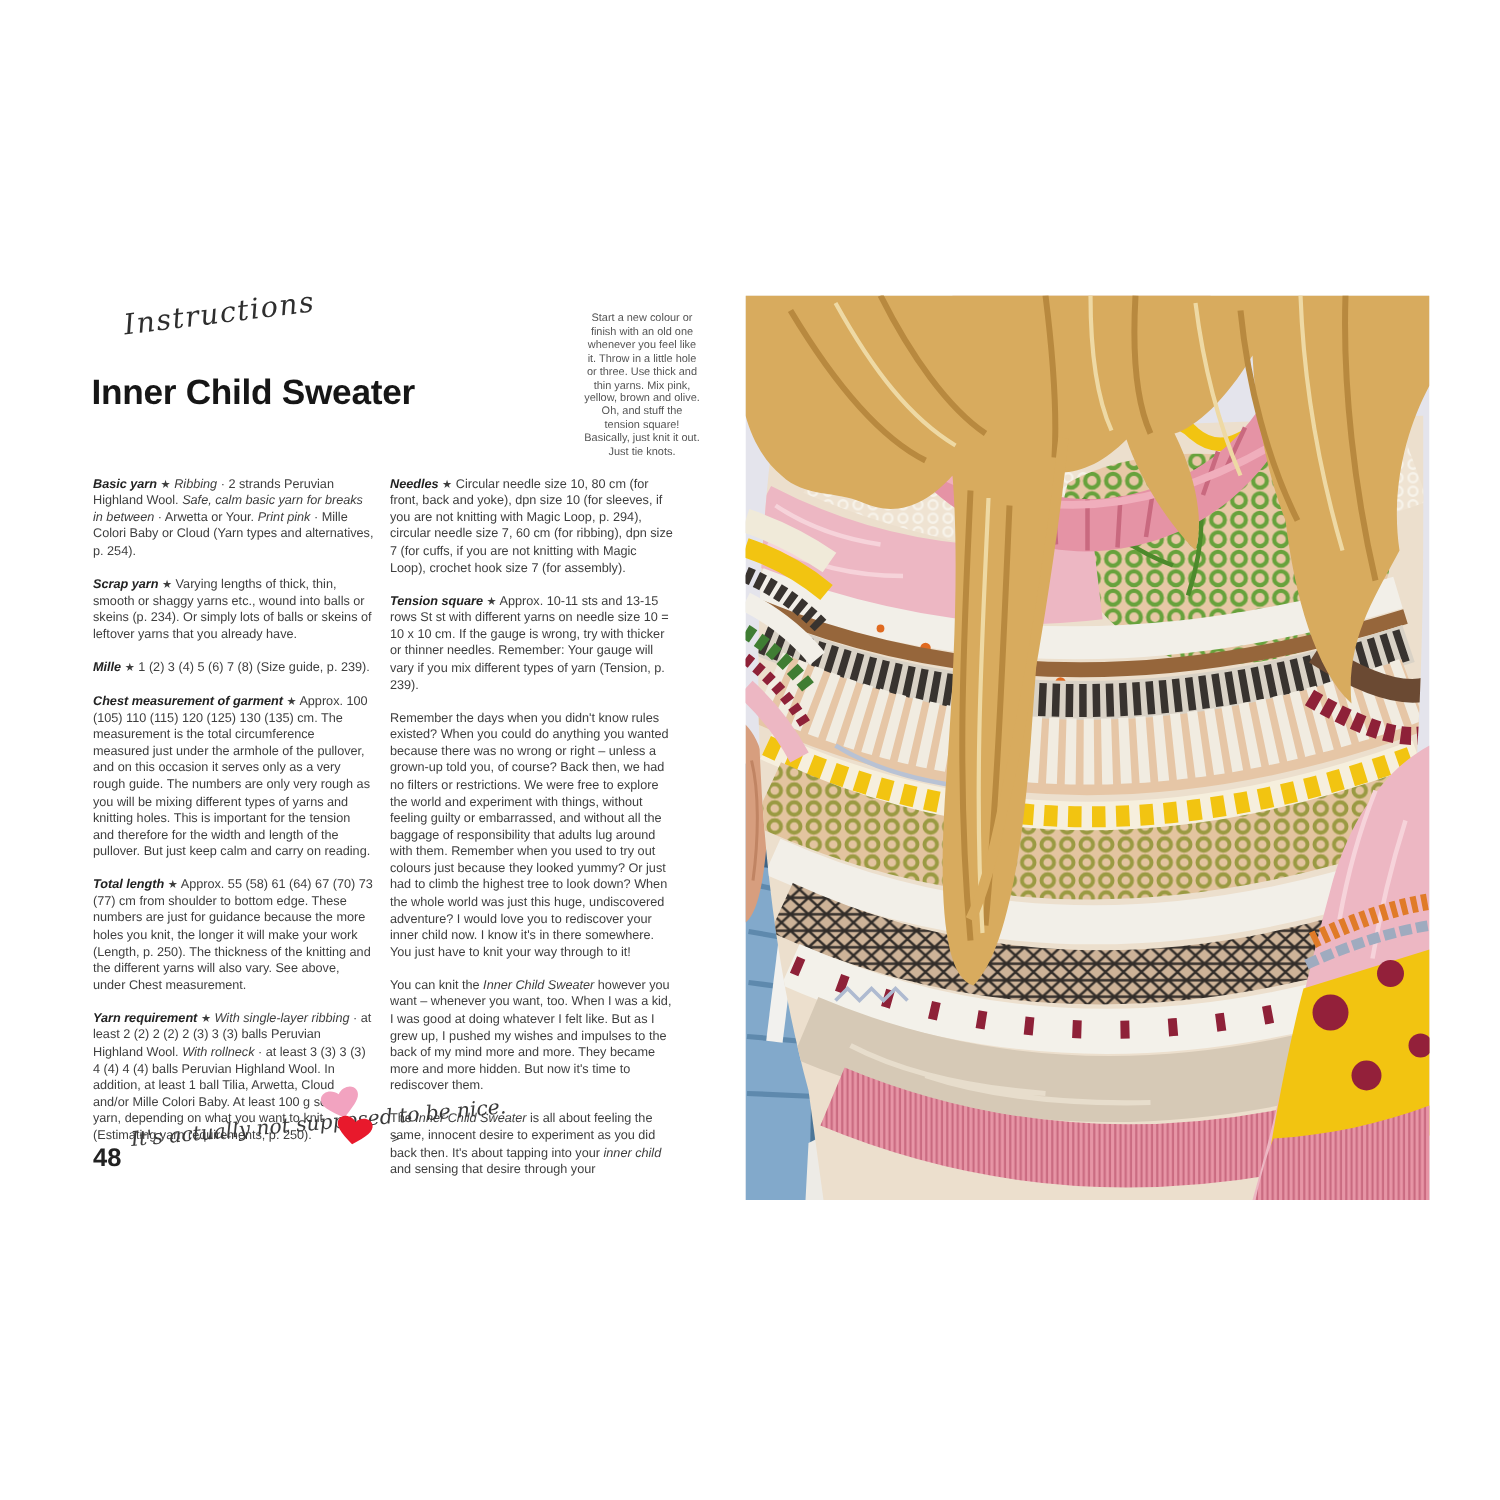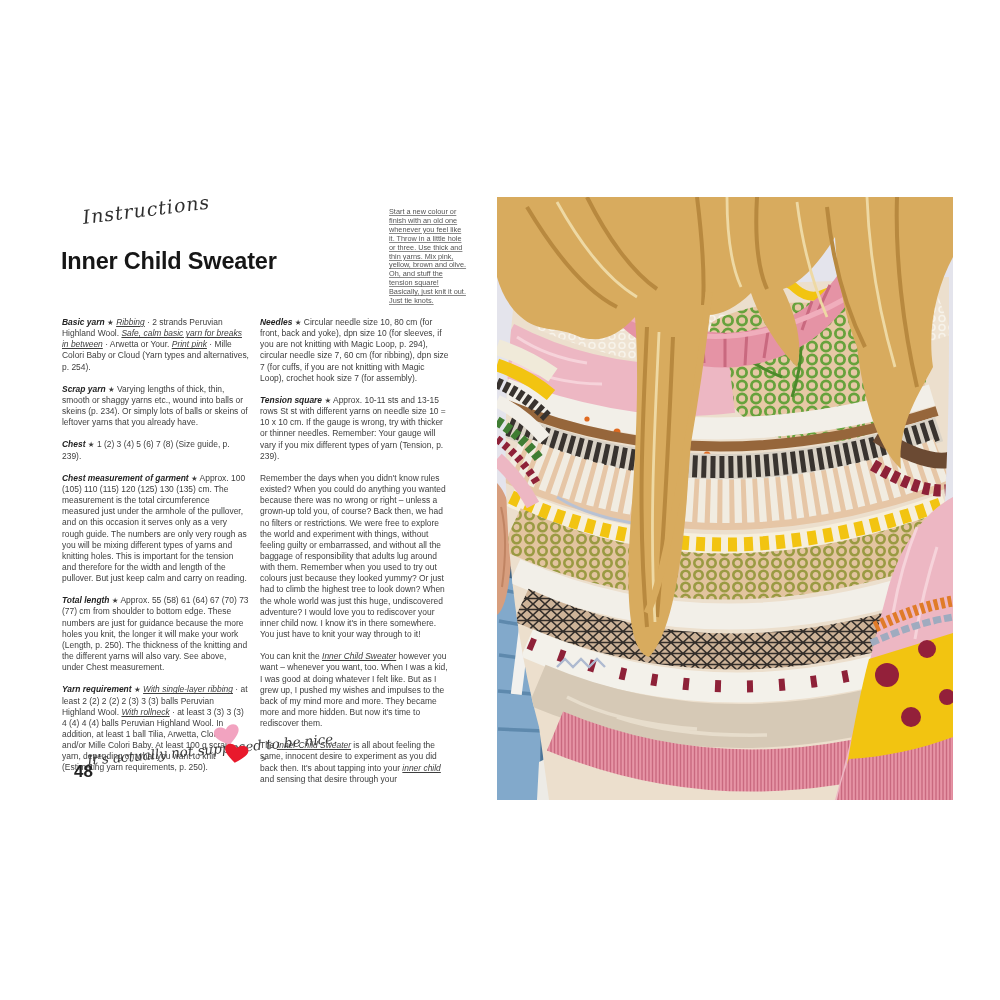--- a/index.html
+++ b/index.html
@@ -20,34 +20,34 @@
   }
   .title{
     position:absolute;left:61px;top:248px;font-size:23.5px;font-weight:700;
     color:#161616;letter-spacing:-0.2px;
   }
 
   
   .margin-note{
     position:absolute;left:389px;top:208px;width:78px;
     font-size:7.3px;line-height:8.9px;color:#555;
-    text-decoration:underline;text-decoration-color:#8a8a8a;
+    text-decoration-color:#8a8a8a;text-align:center;
   }
 
   
   .col{position:absolute;top:317px;font-size:8.45px;line-height:11.15px;color:#3e3e3e;}
   .col-1{left:62px;width:187px;}
   .col-2{left:260px;width:189px;}
   .col p{margin:0 0 11px 0;}
   .lab{font-weight:700;color:#222;font-style:italic;}
-  .it{font-style:italic;text-decoration:underline;}
+  .it{font-style:italic;}
   .star{font-size:7.5px;}
 
   
-  .page-number{position:absolute;left:62px;top:762px;font-size:17px;font-weight:700;color:#222;margin-left:12px;}
+  .page-number{position:absolute;left:62px;top:762px;font-size:17px;font-weight:700;color:#222;}
   .footer-script{
     position:absolute;left:88px;top:752px;font-size:13.5px;white-space:nowrap;
     transform:rotate(-5deg);transform-origin:left bottom;color:#3a3a3a;
   }
   .hearts{position:absolute;left:203px;top:724px;}
   .continuation{position:absolute;left:261px;top:754px;font-size:9px;color:#444;}
 
   
   .photo{position:absolute;left:497px;top:197px;width:456px;height:603px;}
 </style>
@@ -57,21 +57,21 @@
 <div class="page">
 
   <div class="script section-label">Instructions</div>
   <h1 class="title" style="margin:0;">Inner Child Sweater</h1>
 
   <div class="margin-note">Start a new colour or finish with an old one whenever you feel like it. Throw in a little hole or three. Use thick and thin yarns. Mix pink, yellow, brown and olive. Oh, and stuff the tension square! Basically, just knit it out. Just tie knots.</div>
 
   <div class="col col-1">
     <p><span class="lab">Basic yarn</span> <span class="star">★</span> <span class="it">Ribbing</span><span> · 2 strands Peruvian Highland Wool. </span><span class="it">Safe, calm basic yarn for breaks in between</span><span> · Arwetta or Your. </span><span class="it">Print pink</span><span> · Mille Colori Baby or Cloud (Yarn types and alternatives, p. 254).</span></p>
     <p><span class="lab">Scrap yarn</span> <span class="star">★</span> <span>Varying lengths of thick, thin, smooth or shaggy yarns etc., wound into balls or skeins (p. 234). Or simply lots of balls or skeins of leftover yarns that you already have.</span></p>
-    <p><span class="lab">Chest</span> <span class="star">★</span> <span>1 (2) 3 (4) 5 (6) 7 (8) (Size guide, p. 239).</span></p>
+    <p><span class="lab">Mille</span> <span class="star">★</span> <span>1 (2) 3 (4) 5 (6) 7 (8) (Size guide, p. 239).</span></p>
     <p><span class="lab">Chest measurement of garment</span> <span class="star">★</span> <span>Approx. 100 (105) 110 (115) 120 (125) 130 (135) cm. The measurement is the total circumference measured just under the armhole of the pullover, and on this occasion it serves only as a very rough guide. The numbers are only very rough as you will be mixing different types of yarns and knitting holes. This is important for the tension and therefore for the width and length of the pullover. But just keep calm and carry on reading.</span></p>
     <p><span class="lab">Total length</span> <span class="star">★</span> <span>Approx. 55 (58) 61 (64) 67 (70) 73 (77) cm from shoulder to bottom edge. These numbers are just for guidance because the more holes you knit, the longer it will make your work (Length, p. 250). The thickness of the knitting and the different yarns will also vary. See above, under Chest measurement.</span></p>
     <p><span class="lab">Yarn requirement</span> <span class="star">★</span> <span class="it">With single-layer ribbing</span><span> · at least 2 (2) 2 (2) 2 (3) 3 (3) balls Peruvian Highland Wool. </span><span class="it">With rollneck</span><span> · at least 3 (3) 3 (3) 4 (4) 4 (4) balls Peruvian Highland Wool. In addition, at least 1 ball Tilia, Arwetta, Cloud and/or Mille Colori Baby. At least 100 g scrap yarn, depending on what you want to knit (Estimating yarn requirements, p. 250).</span></p>
   </div>
 
   <div class="col col-2">
     <p><span class="lab">Needles</span> <span class="star">★</span> <span>Circular needle size 10, 80 cm (for front, back and yoke), dpn size 10 (for sleeves, if you are not knitting with Magic Loop, p. 294), circular needle size 7, 60 cm (for ribbing), dpn size 7 (for cuffs, if you are not knitting with Magic Loop), crochet hook size 7 (for assembly).</span></p>
     <p><span class="lab">Tension square</span> <span class="star">★</span> <span>Approx. 10-11 sts and 13-15 rows St st with different yarns on needle size 10 = 10 x 10 cm. If the gauge is wrong, try with thicker or thinner needles. Remember: Your gauge will vary if you mix different types of yarn (Tension, p. 239).</span></p>
     <p><span>Remember the days when you didn't know rules existed? When you could do anything you wanted because there was no wrong or right – unless a grown-up told you, of course? Back then, we had no filters or restrictions. We were free to explore the world and experiment with things, without feeling guilty or embarrassed, and without all the baggage of responsibility that adults lug around with them. Remember when you used to try out colours just because they looked yummy? Or just had to climb the highest tree to look down? When the whole world was just this huge, undiscovered adventure? I would love you to rediscover your inner child now. I know it's in there somewhere. You just have to knit your way through to it!</span></p>
     <p><span>You can knit the </span><span class="it">Inner Child Sweater</span><span> however you want – whenever you want, too. When I was a kid, I was good at doing whatever I felt like. But as I grew up, I pushed my wishes and impulses to the back of my mind more and more. They became more and more hidden. But now it's time to rediscover them.</span></p>

